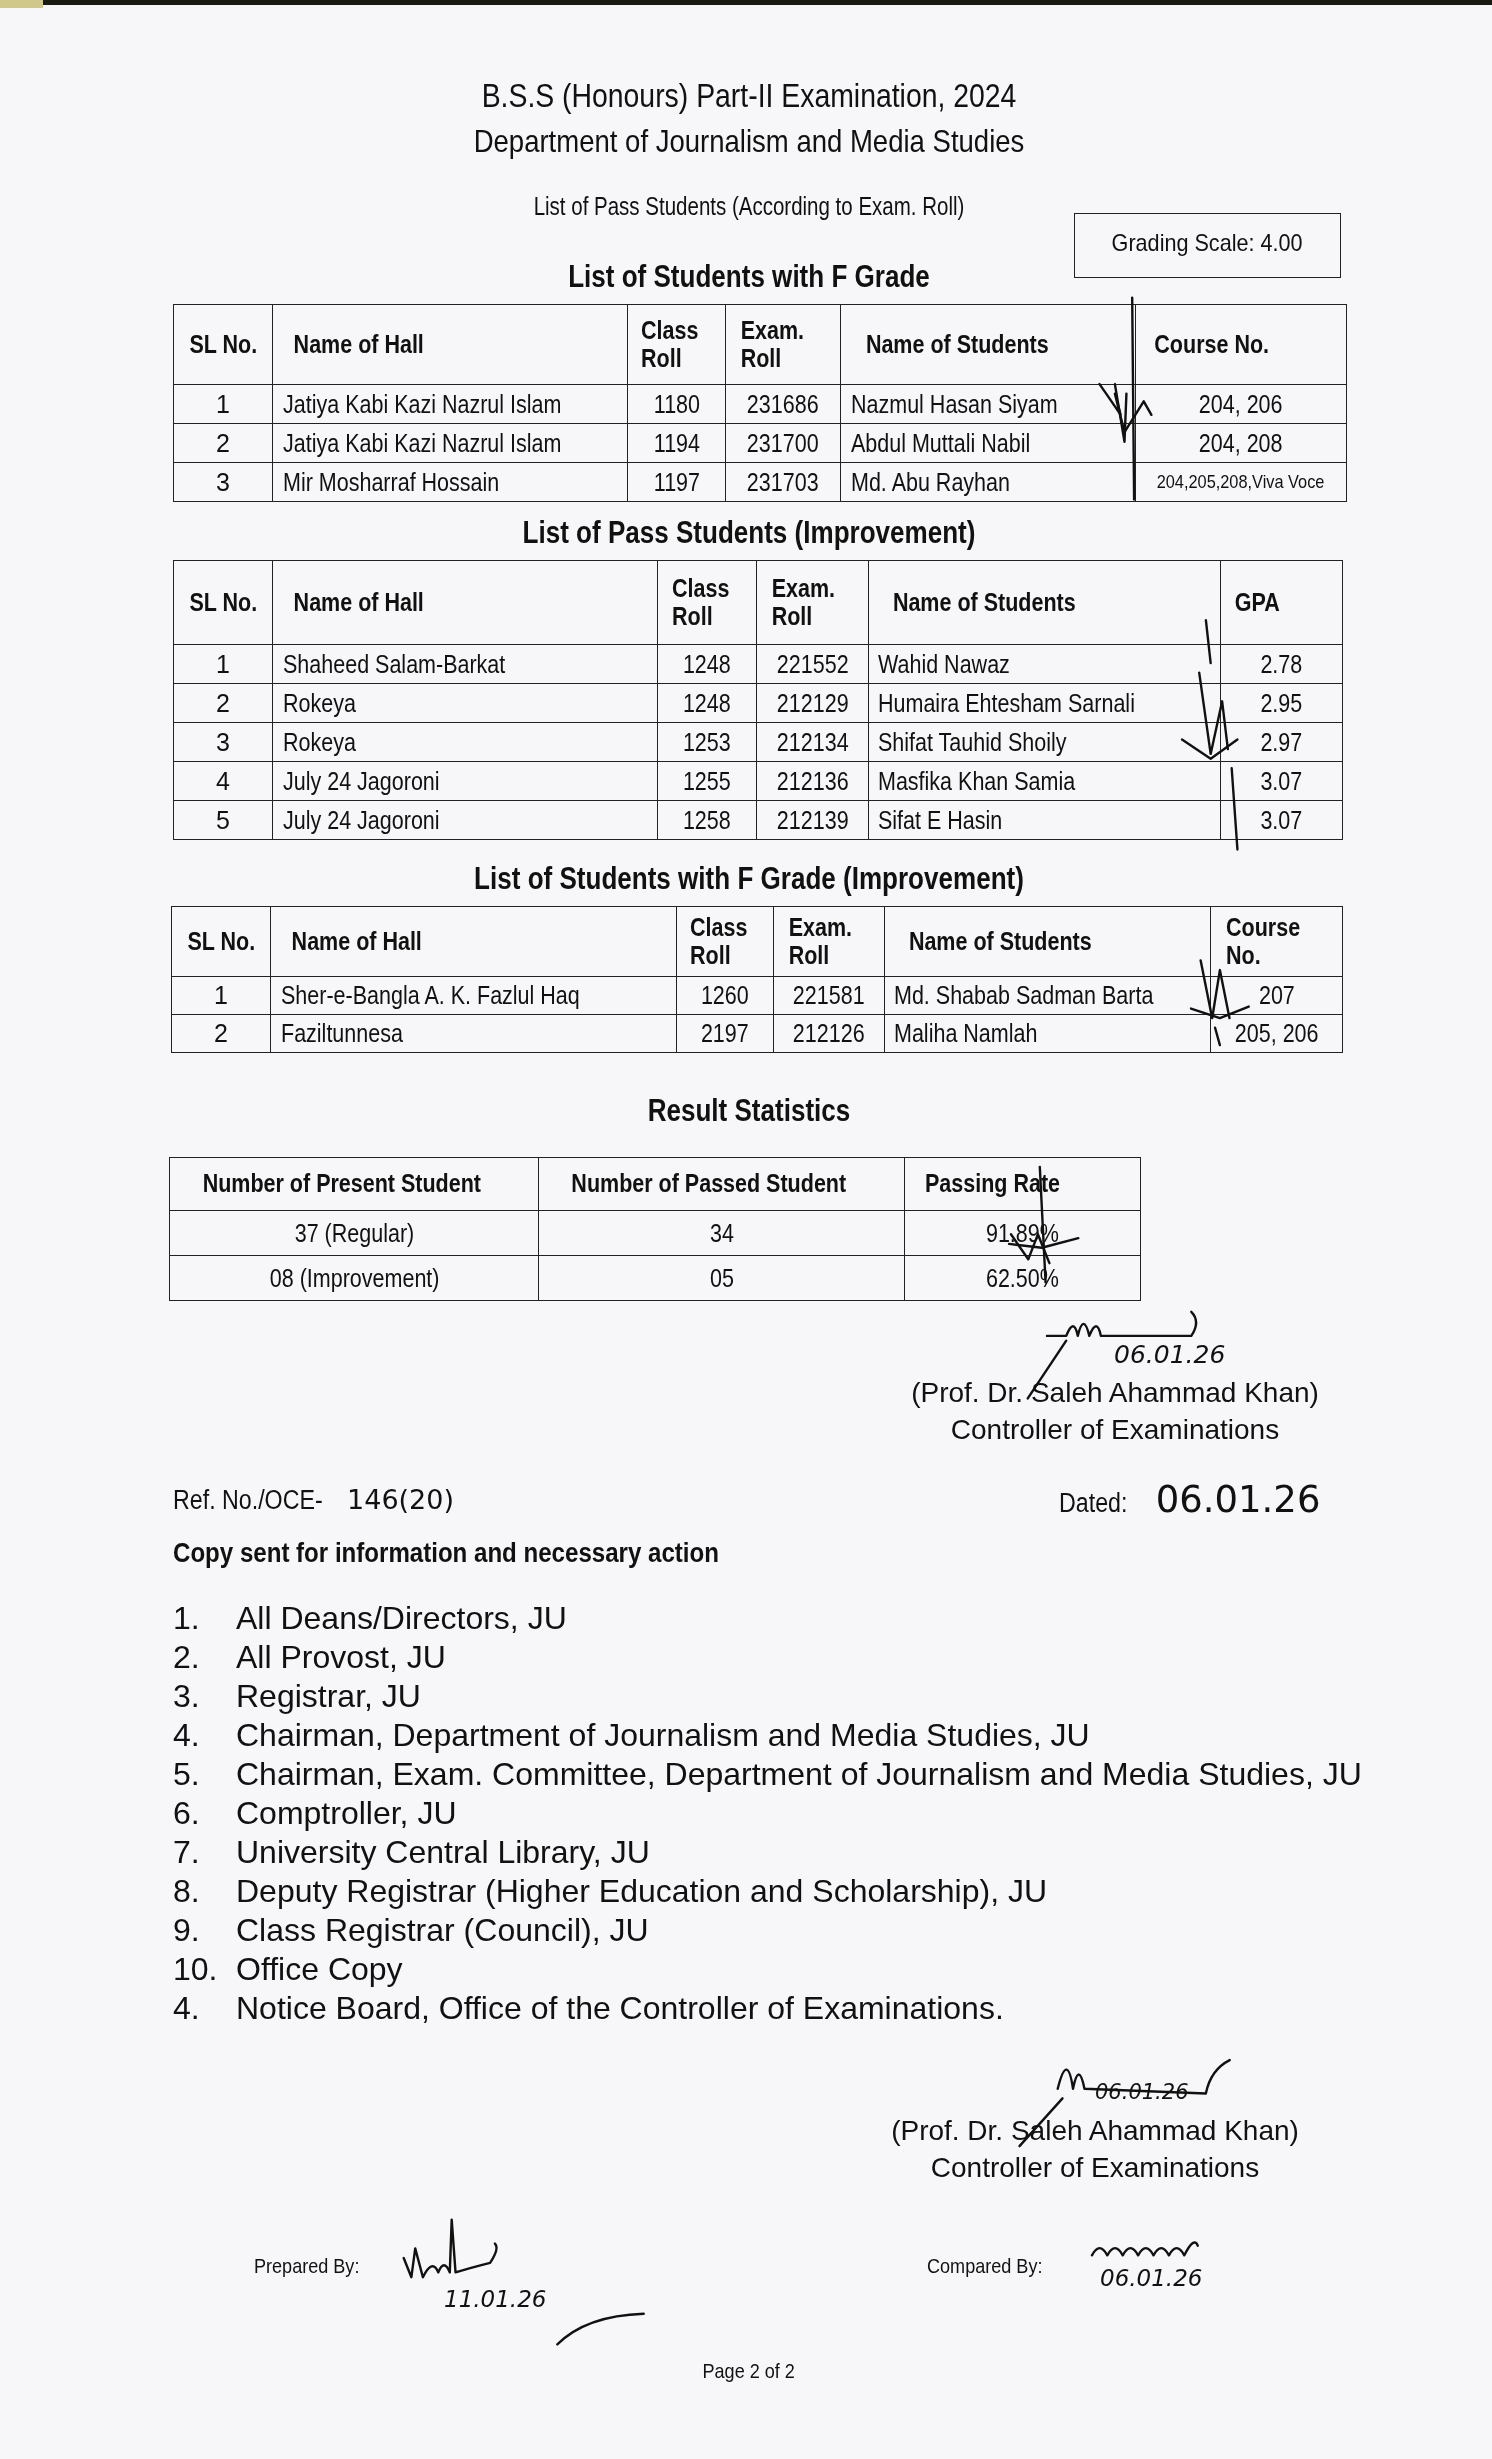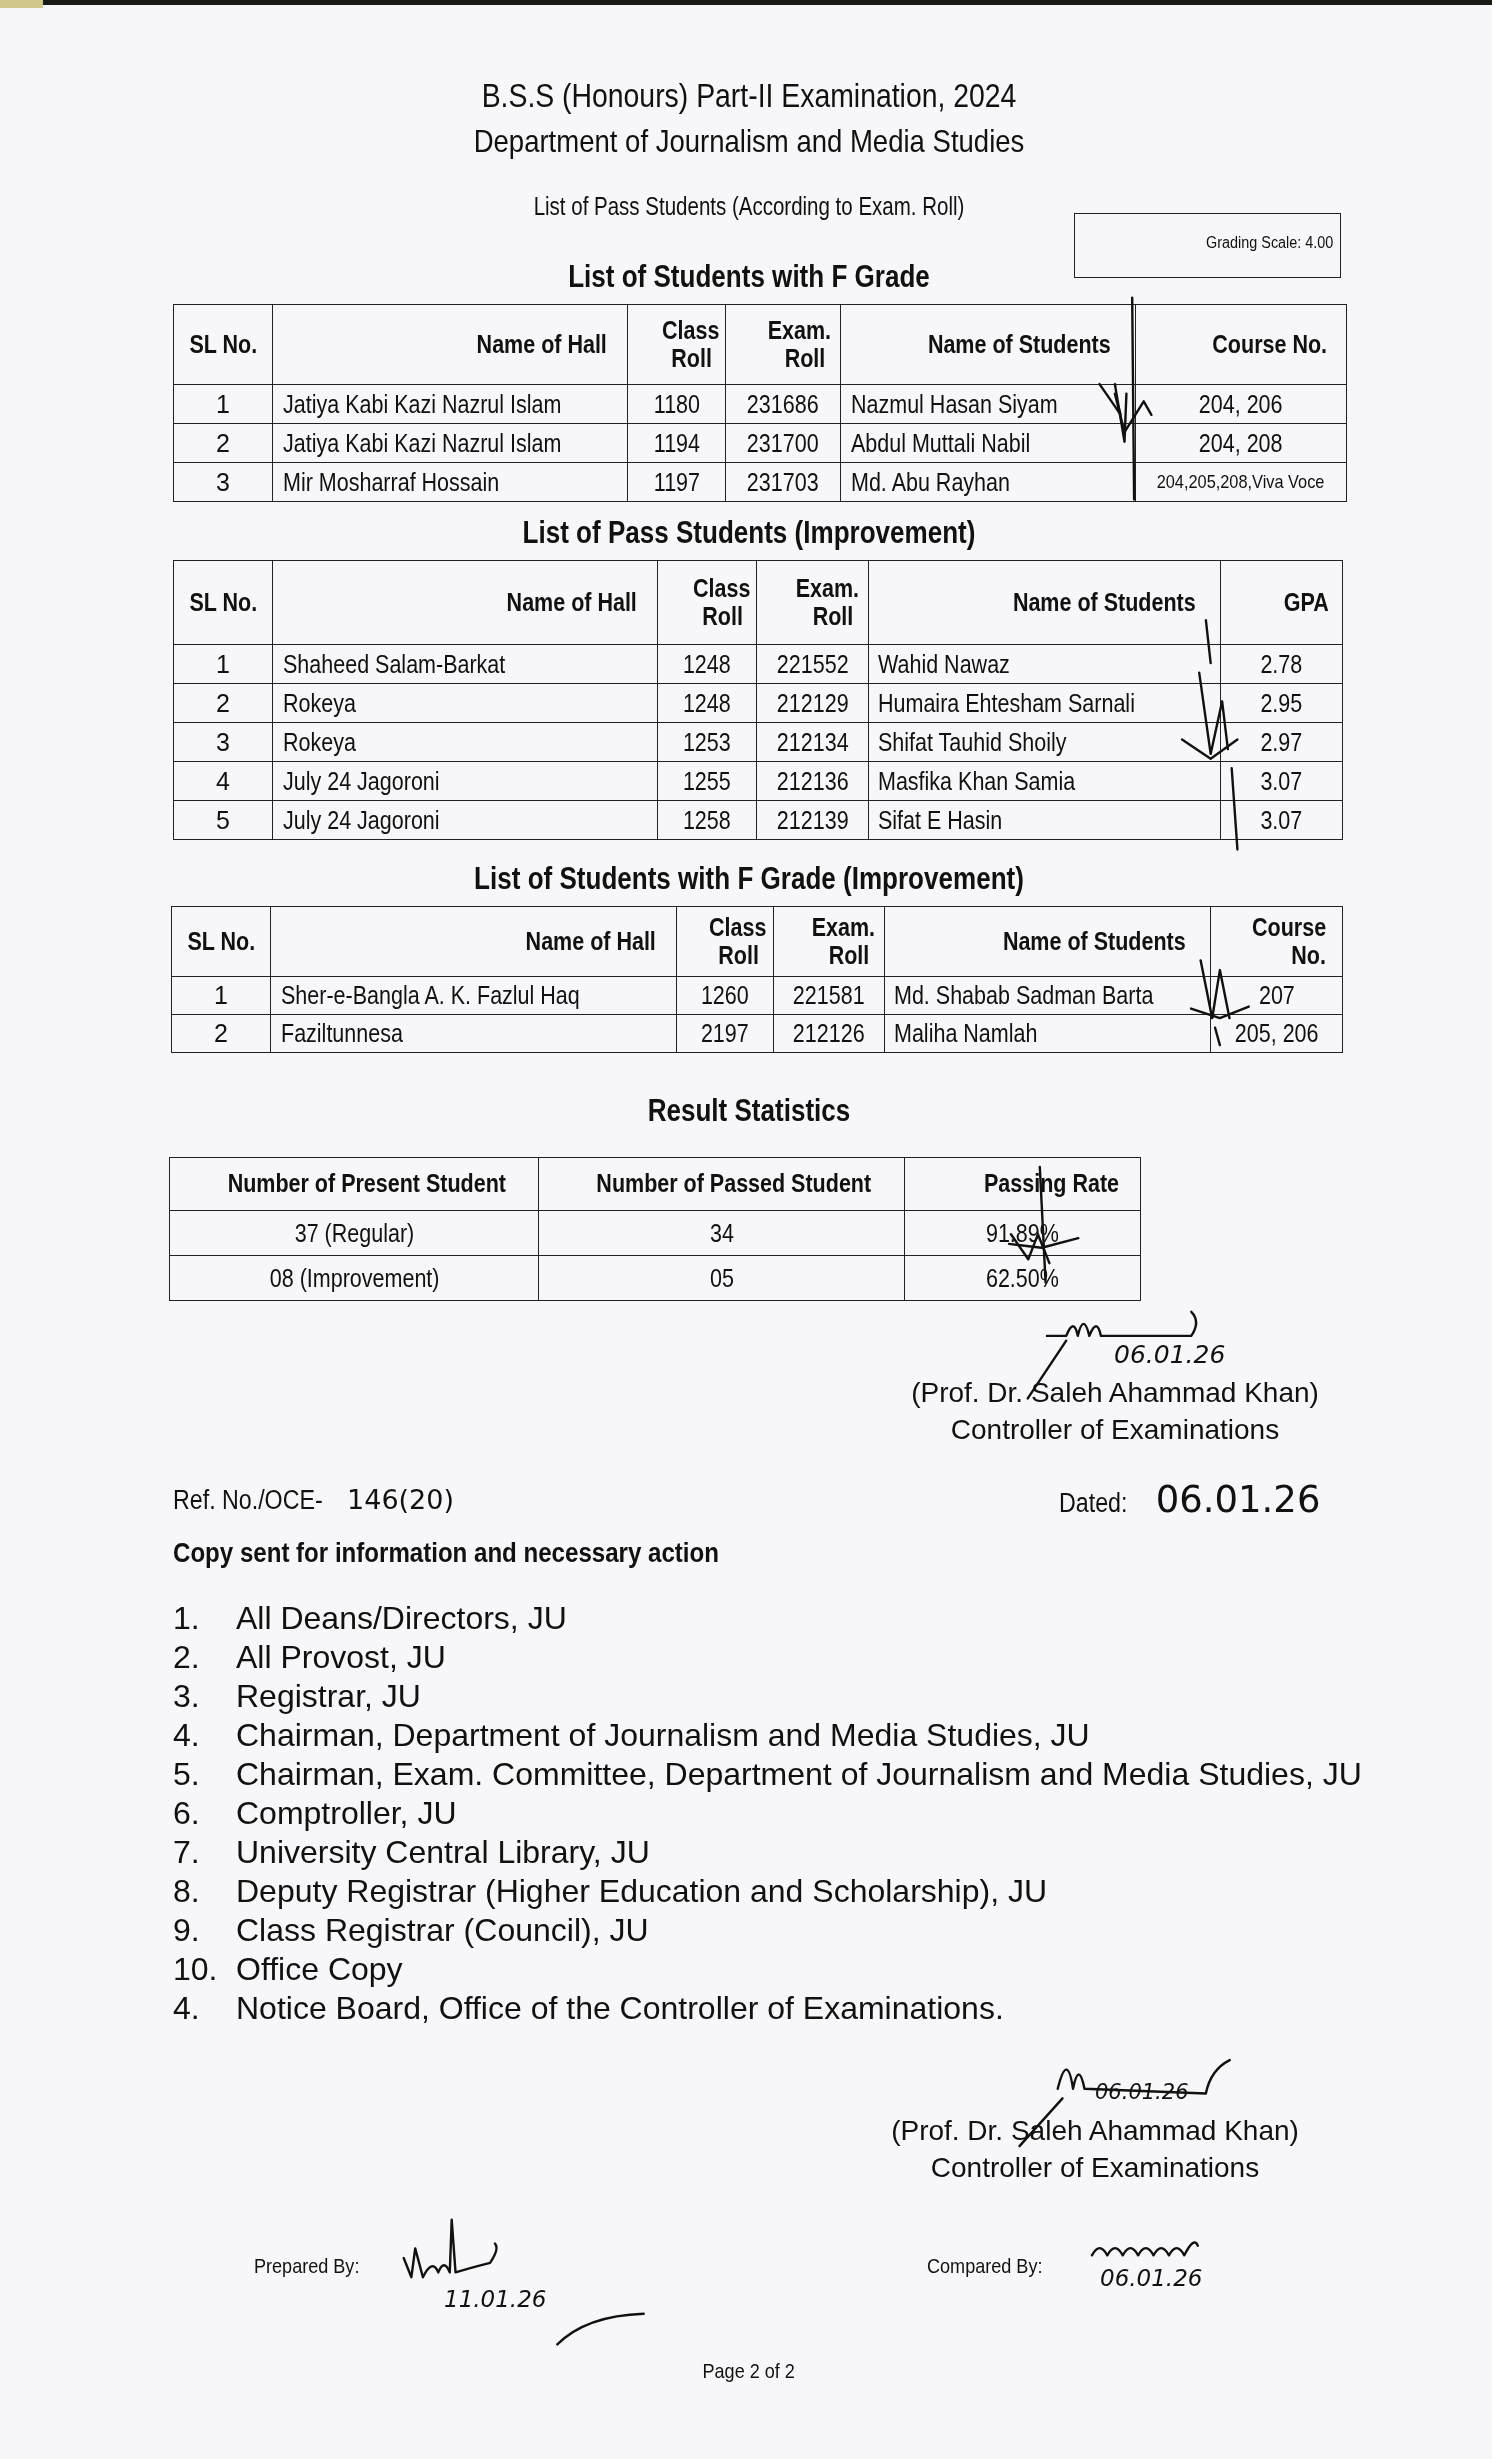--- a/index.html
+++ b/index.html
@@ -13,30 +13,30 @@
   .topbar-left { position: absolute; left: 0; top: 0; width: 43px; height: 7.7px; background: #cfc88a; }
 
   .abs { position: absolute; }
   .center { text-align: center; }
 
   .title1 { left: 288px; top: 77px; width: 922px; font-size: 33px; transform: scaleX(0.86); transform-origin: center; }
   .title2 { left: 288px; top: 123px; width: 922px; font-size: 32px; transform: scaleX(0.86); transform-origin: center; }
   .title3 { left: 288px; top: 192px; width: 922px; font-size: 25px; transform: scaleX(0.82); transform-origin: center; }
   .grading {
     left: 1074px; top: 213px; width: 265px; height: 63px; border: 1.9px solid #222;
-    font-size: 16px; line-height: 58px; text-align: right;
+    font-size: 24px; line-height: 58px; text-align: center;
   }
   .grading span { display: inline-block; transform: scaleX(0.9); }
   .sec-title { font-size: 31px; font-weight: bold; transform: scaleX(0.84); transform-origin: center; }
 
   table.grid { border-collapse: collapse; position: absolute; }
   table.grid td, table.grid th {
     border: 1.9px solid #222; padding: 0 9.6px; font-size: 25px; white-space: nowrap;
   }
-  table.grid th { font-weight: bold; text-align: right; line-height: 1.1; }
+  table.grid th { font-weight: bold; text-align: left; line-height: 1.1; }
   table.grid td.c { text-align: center; }
   table.grid td.l { text-align: left; }
   .sq { display: inline-block; transform: scaleX(0.86); transform-origin: left center; }
   .sqc { display: inline-block; transform: scaleX(0.86); transform-origin: center; }
 
   .t1 { left: 173px; top: 304px; width: 1174px; }
   .t1 th { height: 79px; }
   .t1 td { height: 38px; }
   .t2 { left: 173px; top: 560px; width: 1170px; }
   .t2 th { height: 83px; }

